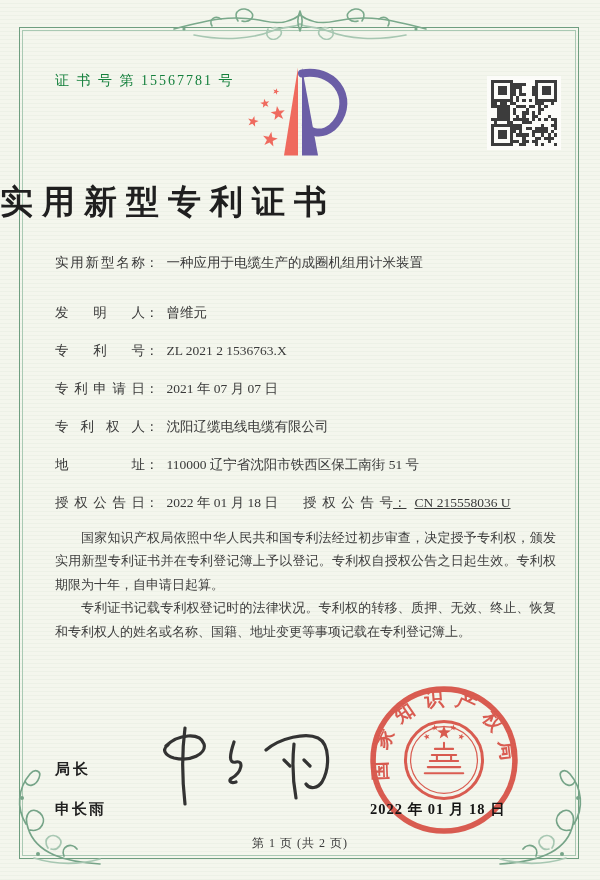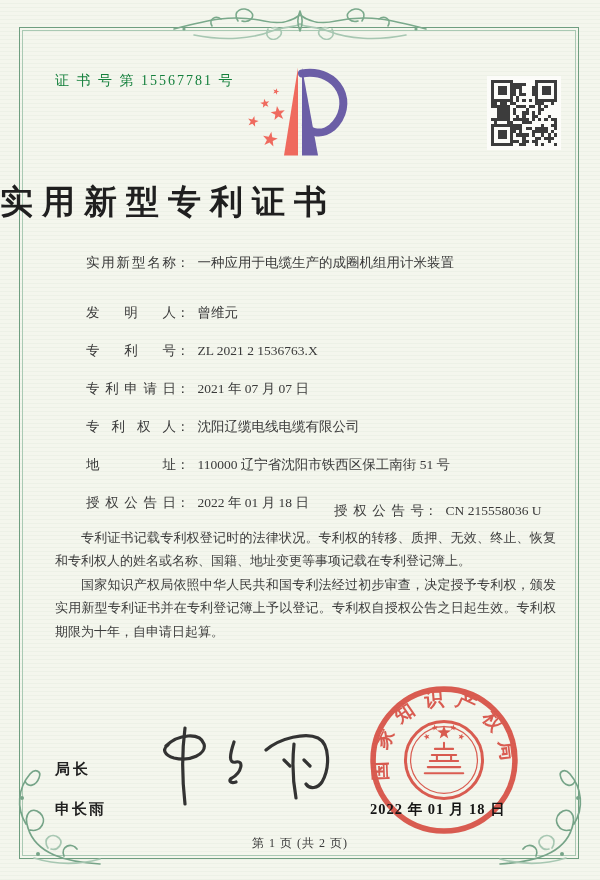--- a/index.html
+++ b/index.html
@@ -26,26 +26,26 @@
         background:#fcfcf9; padding:4px; }
   .qr-grid { position:relative; width:100%; height:100%;
              display:grid; grid-template-columns:repeat(21,1fr); grid-template-rows:repeat(21,1fr); }
   .qr-grid .m { background:#3c3c3c; }
   .finder { position:absolute; width:22px; height:22px; border:3.5px solid #3c3c3c; background:#fcfcf9; }
   .finder::after { content:''; display:block; width:9px; height:9px; background:#3c3c3c; margin:3px auto; }
   .finder.tl { left:0; top:0; } .finder.tr { right:0; top:0; } .finder.bl { left:0; bottom:0; }
   .title { position:absolute; left:0; right:0; top:180px; 
            font-size:33px; font-weight:700; letter-spacing:9px; color:#1f1f1f; }
   .fields { position:absolute; left:55px; right:40px; top:253px; font-size:13.5px; color:#3a3a3a; }
-  .field { margin-bottom:19px; line-height:19px; white-space:nowrap;margin-left:31px; }
+  .field { margin-bottom:19px; line-height:19px; white-space:nowrap; }
   .field.first { margin-bottom:31px; }
   .flabel { display:inline-block; width:90px; text-align:justify; text-align-last:justify; }
   .colon { margin-right:8px; }
   .grant-row { position:relative; }
-  .grant-second { position:absolute; left:248px; top:8px; }
+  .grant-second { position:absolute; left:248px; top:0;text-decoration:underline; }
   .paras { position:absolute; left:55px; right:44px; top:526px; font-size:13px;
            line-height:1.8; color:#3d3d3d; text-align:justify; }
   .paras p { text-indent:2em; }
   .officer { position:absolute; left:55px; top:744px; font-size:15px; font-weight:700;
              letter-spacing:3px; color:#222;margin-top:16px; }
   .officer .name { margin-top:21px; letter-spacing:2px; }
   .signature { position:absolute; left:138px; top:716px; width:225px; height:100px; }
   .seal { position:absolute; left:368px; top:682px; width:152px; height:152px; opacity:.88;
           mix-blend-mode:multiply; }
   .seal-date { position:absolute; left:370px; top:800px; font-size:14.5px; color:#151515;
@@ -596,22 +596,22 @@
   </div>
   <div class="field grant-row">
     <span class="flabel">授权公告日</span><span class="colon">：</span><span>2022 年 01 月 18 日</span>
     <span class="grant-second">
       <span class="flabel">授权公告号</span><span class="colon">：</span><span>CN 215558036 U</span>
     </span>
   </div>
 </div>
 
 <div class="paras">
+  <p>国家知识产权局依照中华人民共和国专利法经过初步审查，决定授予专利权，颁发实用新型专利证书并在专利登记簿上予以登记。专利权自授权公告之日起生效。专利权期限为十年，自申请日起算。</p>
   <p>专利证书记载专利权登记时的法律状况。专利权的转移、质押、无效、终止、恢复和专利权人的姓名或名称、国籍、地址变更等事项记载在专利登记簿上。</p>
-  <p>国家知识产权局依照中华人民共和国专利法经过初步审查，决定授予专利权，颁发实用新型专利证书并在专利登记簿上予以登记。专利权自授权公告之日起生效。专利权期限为十年，自申请日起算。</p>
 </div>
 
 <div class="officer">
   <div>局长</div>
   <div class="name">申长雨</div>
 </div>
 
 <div class="signature">
   <svg viewBox="0 0 225 100">
     <g fill="none" stroke="#1f1f1f" stroke-width="3.2" stroke-linecap="round" stroke-linejoin="round" opacity="0.9">

